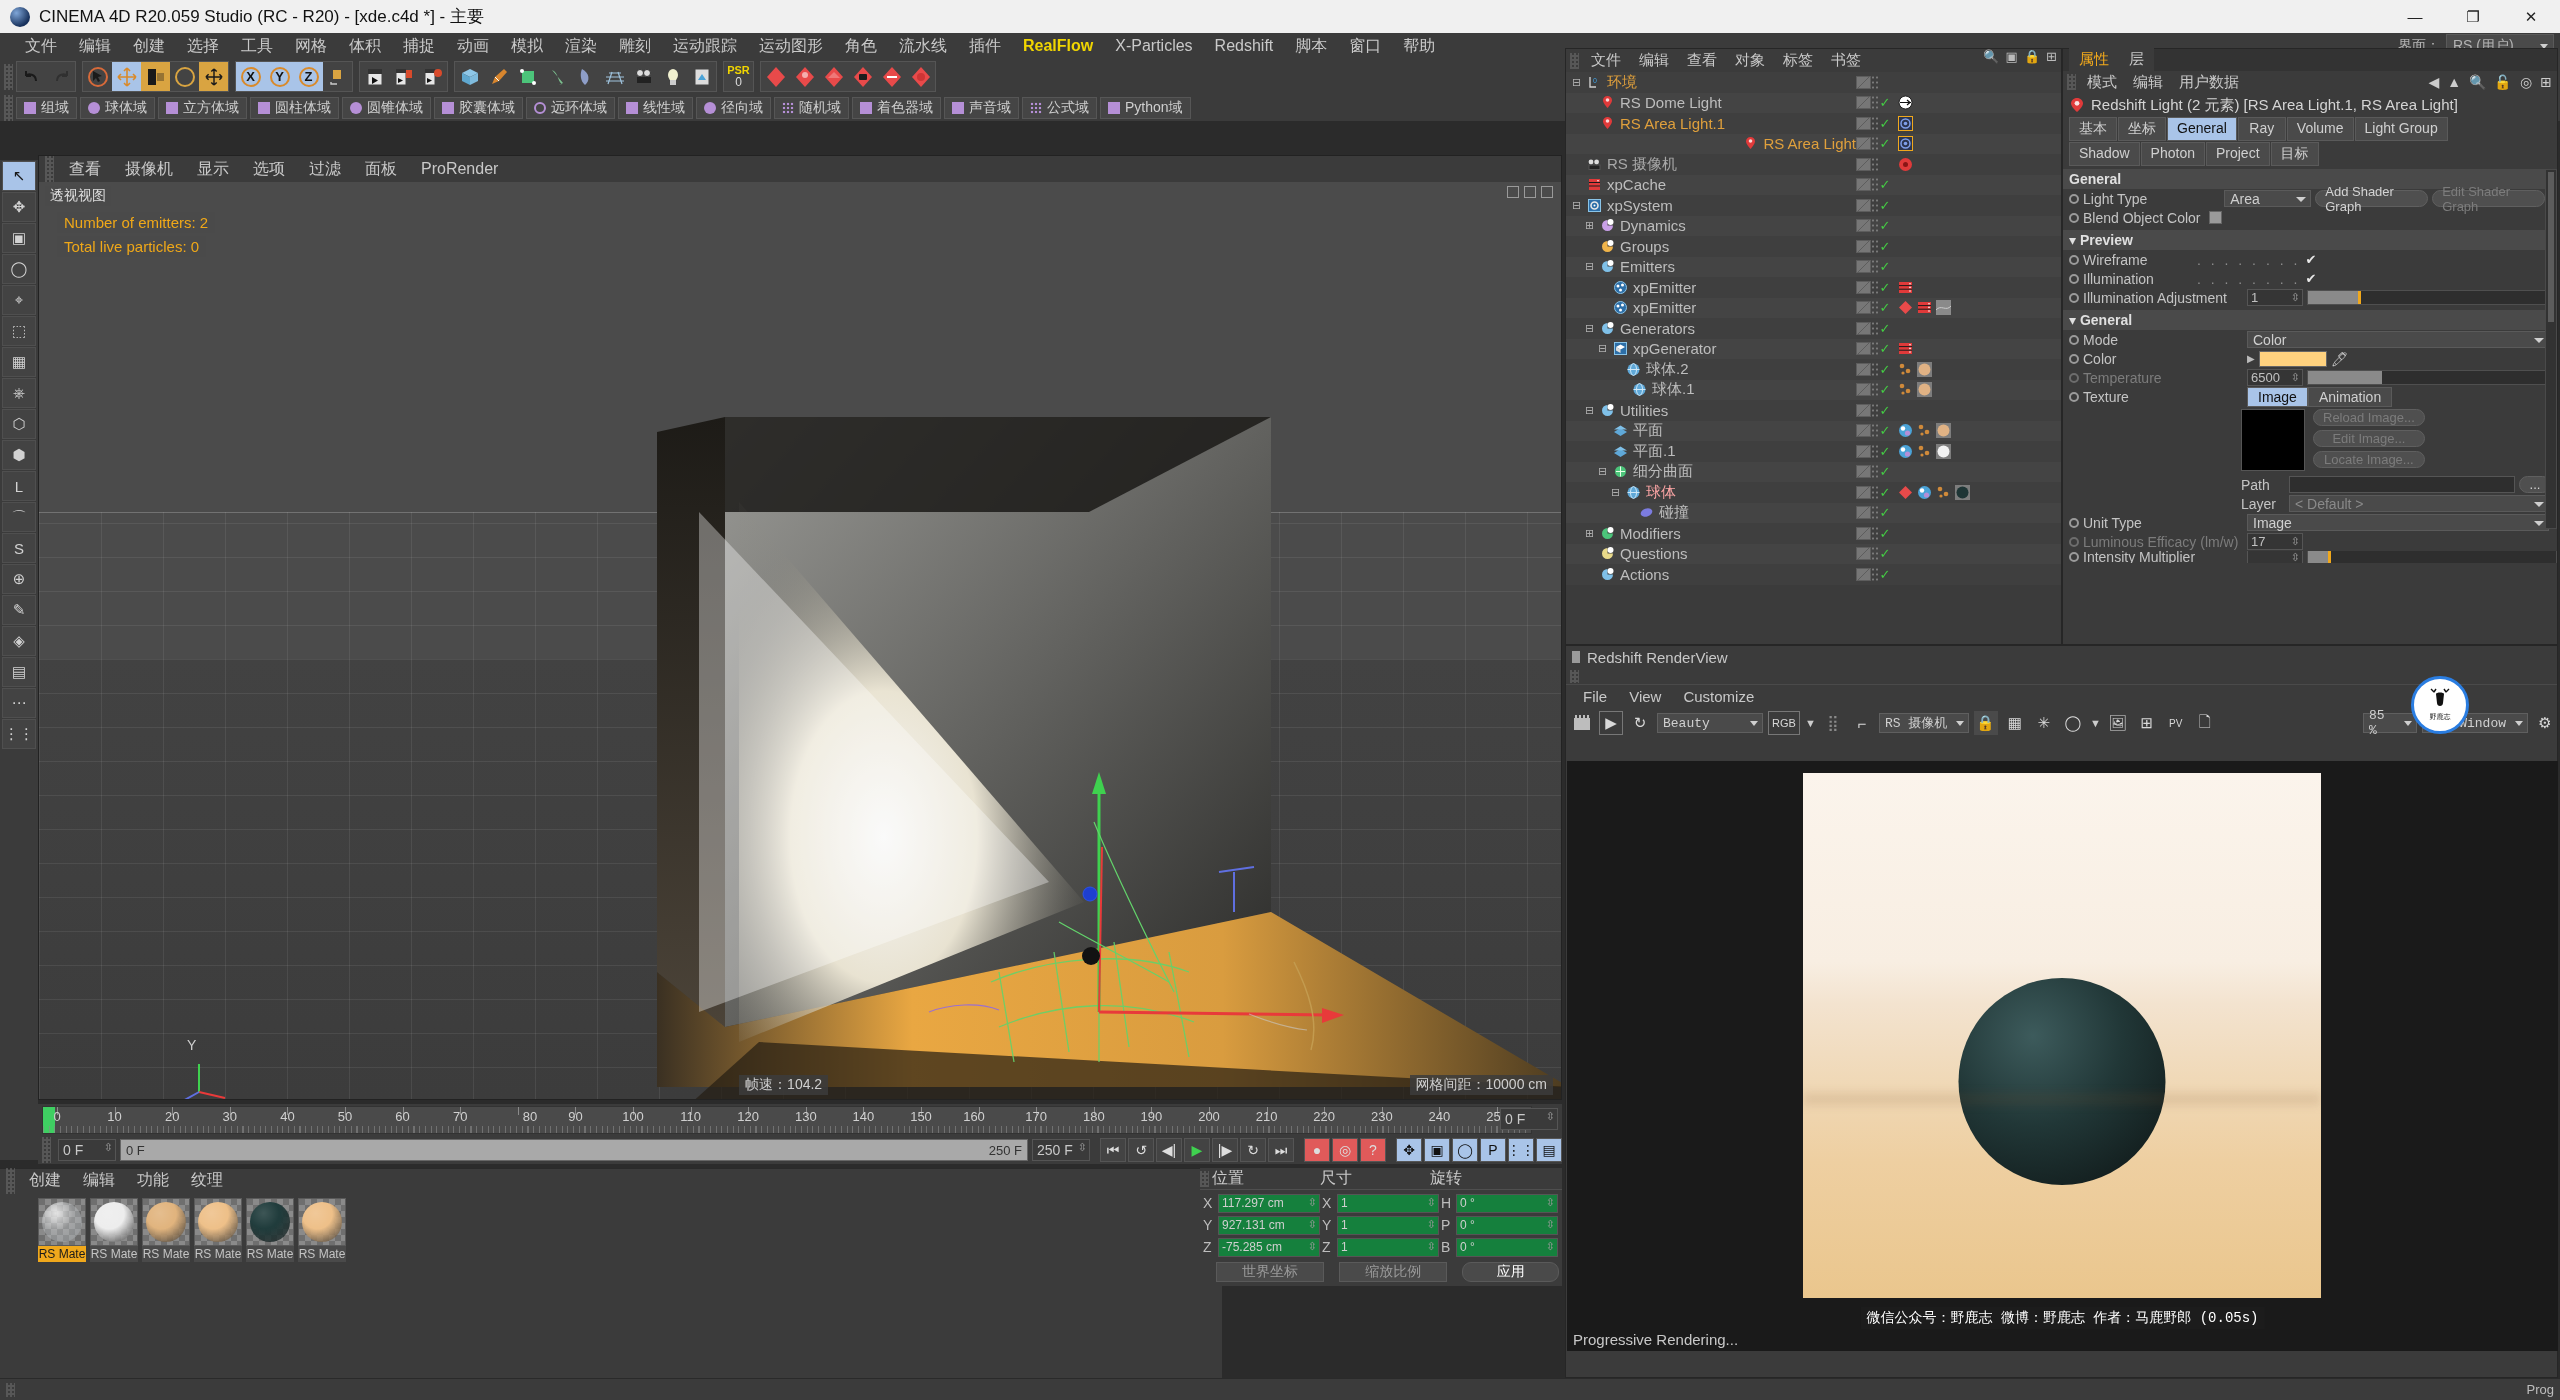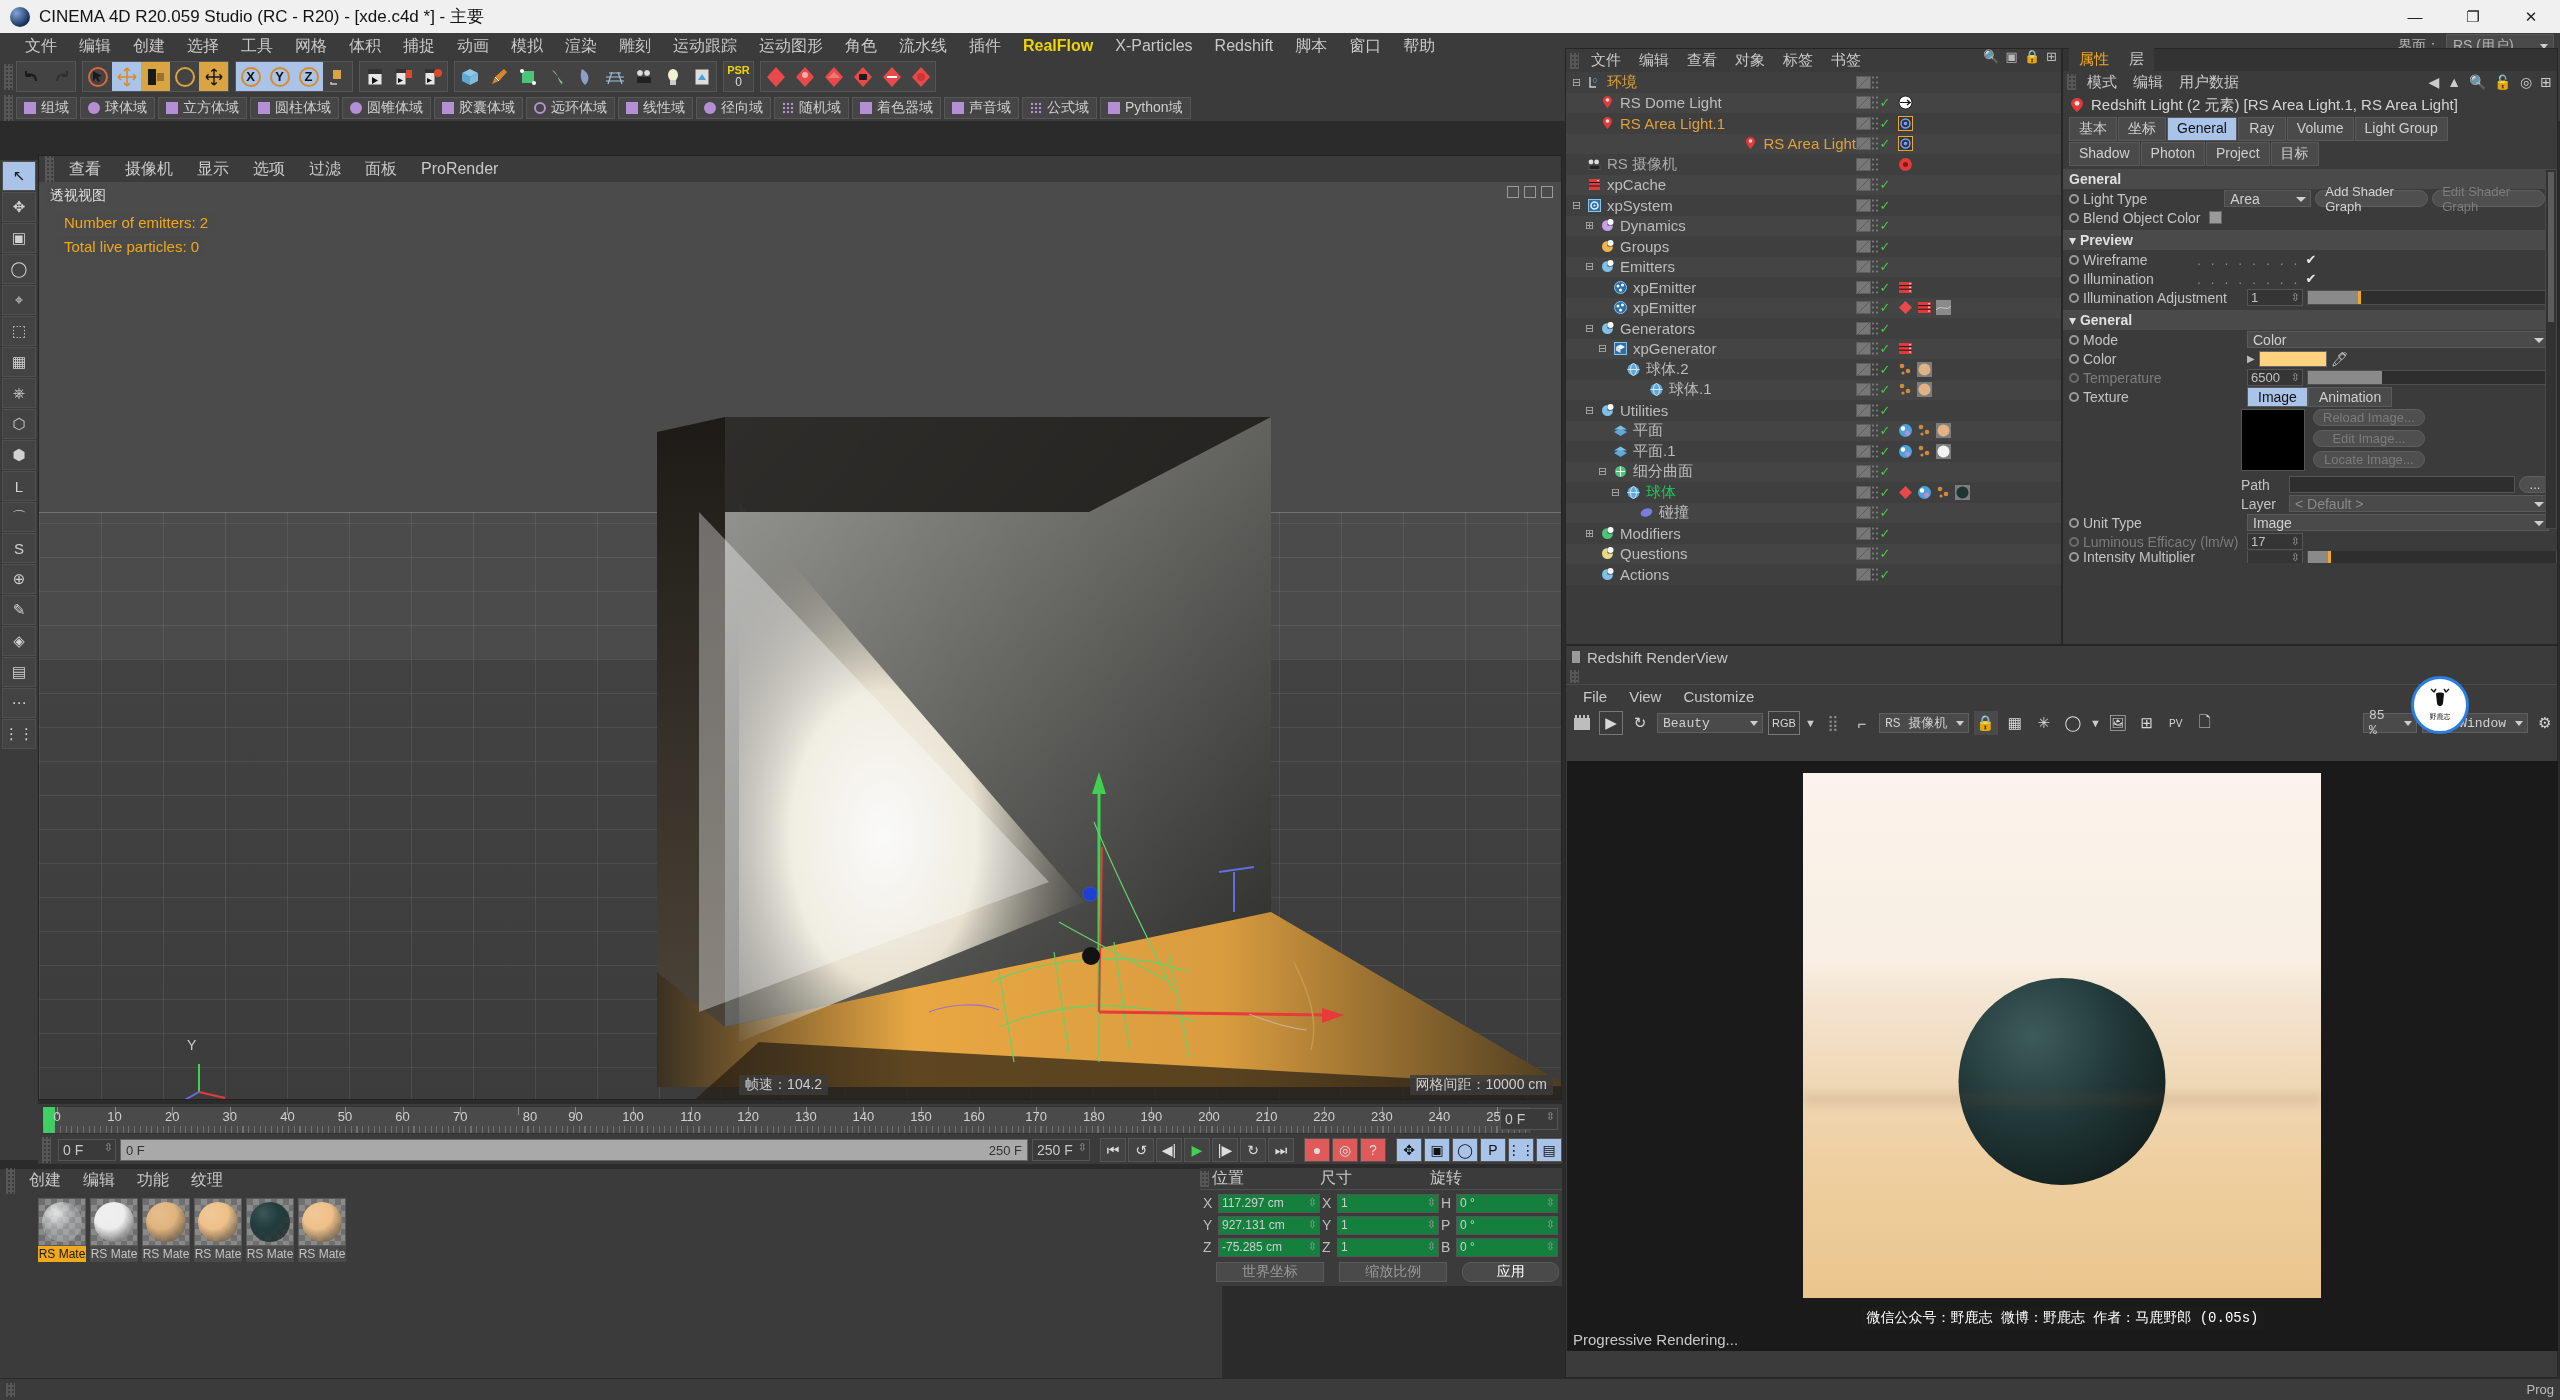--- a/index.html
+++ b/index.html
@@ -1071,21 +1071,21 @@
               <circle cx="10" cy="9" r="2.3" fill="#d08a3a"></circle>
               <circle cx="5" cy="11" r="1.6" fill="#d08a3a"></circle>
             </svg></span>
           <span class="tagc"><svg width="15" height="15" viewBox="0 0 15 15">
               <rect width="15" height="15" fill="#7d7d7d"></rect>
               <circle cx="7.5" cy="7.5" r="6" fill="#e0b284"></circle>
             </svg></span>
         </div>
       </div>
       <div class="orow">
-        <div class="oname" style="padding-left: 68px;">
+        <div class="oname" style="padding-left: 51px;">
           <span style="width: 10px; font-size: 11px; color: rgb(176, 176, 176); flex: 0 0 auto;"></span>
           <span class="oicon"><svg width="15" height="15" viewBox="0 0 15 15">
               <circle cx="7.5" cy="7.5" r="6" fill="#5fa8d8"></circle>
               <path d="M1.5 7.5 H13.5" stroke="#cfe8f8" stroke-width="1"></path>
               <ellipse cx="7.5" cy="7.5" rx="3" ry="6" fill="none" stroke="#cfe8f8"></ellipse>
             </svg></span>
           <span style="color: rgb(189, 189, 189);">球体.1</span>
         </div>
         <div class="ogray"></div>
         <div class="dots"></div>
@@ -1189,21 +1189,21 @@
         <div style="display: flex; align-items: center; margin-left: 6px; gap: 2px;"></div>
       </div>
       <div class="orow">
         <div class="oname" style="padding-left: 45px;">
           <span style="width: 10px; font-size: 11px; color: rgb(176, 176, 176); flex: 0 0 auto;">⊟</span>
           <span class="oicon"><svg width="15" height="15" viewBox="0 0 15 15">
               <circle cx="7.5" cy="7.5" r="6" fill="#5fa8d8"></circle>
               <path d="M1.5 7.5 H13.5" stroke="#cfe8f8" stroke-width="1"></path>
               <ellipse cx="7.5" cy="7.5" rx="3" ry="6" fill="none" stroke="#cfe8f8"></ellipse>
             </svg></span>
-          <span style="color: #22c55e;">球体</span>
+          <span style="color: #fca5a5;">球体</span>
         </div>
         <div class="ogray"></div>
         <div class="dots"></div>
         <div class="tick">✓</div>
         <div style="display: flex; align-items: center; margin-left: 6px; gap: 2px;">
           <span class="tagc"><svg width="15" height="15" viewBox="0 0 15 15">
               <path d="M7.5 1 L14 7.5 L7.5 14 L1 7.5 Z" fill="#e84a4a"></path>
             </svg></span>
           <span class="tagc"><svg width="15" height="15" viewBox="0 0 15 15">
               <circle cx="7.5" cy="7.5" r="6.5" fill="#4aa3d8"></circle>

